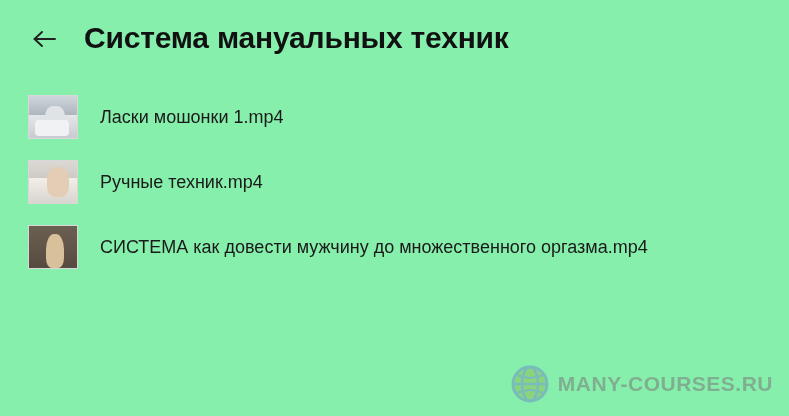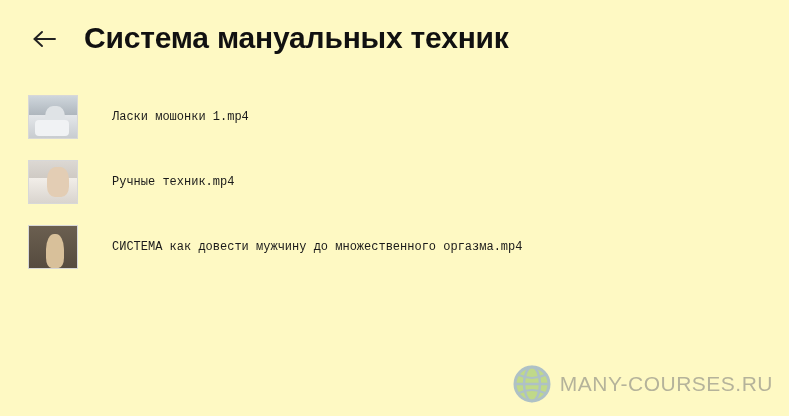--- a/index.html
+++ b/index.html
@@ -11,21 +11,21 @@
     height: 416px;
     background: #ffffff;
     font-family: "Liberation Sans", sans-serif;
     overflow: hidden;
     position: relative;
   }
   .page {
     position: relative;
     width: 789px;
     height: 416px;
-    background: #fef9c3;
+    background: #86efac;
   }
   
   .header {
     display: flex;
     align-items: center;
     padding: 22px 0 0 28px;
     height: 54px;
     box-sizing: border-box;
   }
   .back-btn {
@@ -93,45 +93,44 @@
   .thumb.t2 .subj { left: 10px; top: 12px; width: 26px; height: 24px; background:#d6dade; }
   .thumb.t2 .subj2 { position:absolute; left: 4px; top: 28px; width: 40px; height: 14px; background:#eef0f2; border-radius:3px;}
   .thumb.t3 { background:#e6e3de; }
   .thumb.t3 .sky { background: linear-gradient(180deg,#dcd8d3 0%, #cfcac4 100%); height: 40%; }
   .thumb.t3 .floor { background: linear-gradient(180deg,#f2eee9 0%, #d9d4ce 100%); height: 60%; }
   .thumb.t3 .subj { left: 18px; top: 6px; width: 22px; height: 30px; background:#e3cdb4; }
   .thumb.t4 { background:#5d5245; }
   .thumb.t4 .sky { background: linear-gradient(180deg,#6b5f50 0%, #564b3f 100%); height: 100%; }
   .thumb.t4 .subj { left: 17px; top: 8px; width: 18px; height: 34px; background:#d8c09a; border-radius: 45% 45% 30% 30%; }
   .file-name {
-    margin-left: 34px;
-    font-size: 12px;
+    margin-left: 22px;
+    font-size: 18px;
     color: #1a1a1a;
     line-height: 18px;
     white-space: nowrap;
-    font-family: Liberation Mono, monospace;
   }
   
   .watermark {
     position: absolute;
     right: 16px;
     bottom: 10px;
     display: flex;
     align-items: center;
     opacity: 0.55;
   }
   .wm-globe {
     width: 44px;
     height: 44px;
     flex: none;
     margin-right: 6px;
   }
   .wm-text {
     font-size: 21px;
-    font-weight: normal;
+    font-weight: bold;
     color: #7a7a7a;
     letter-spacing: 0.5px;
   }
 </style>
 </head>
 <body>
 
 <div class="page">
 
   <div class="header">

